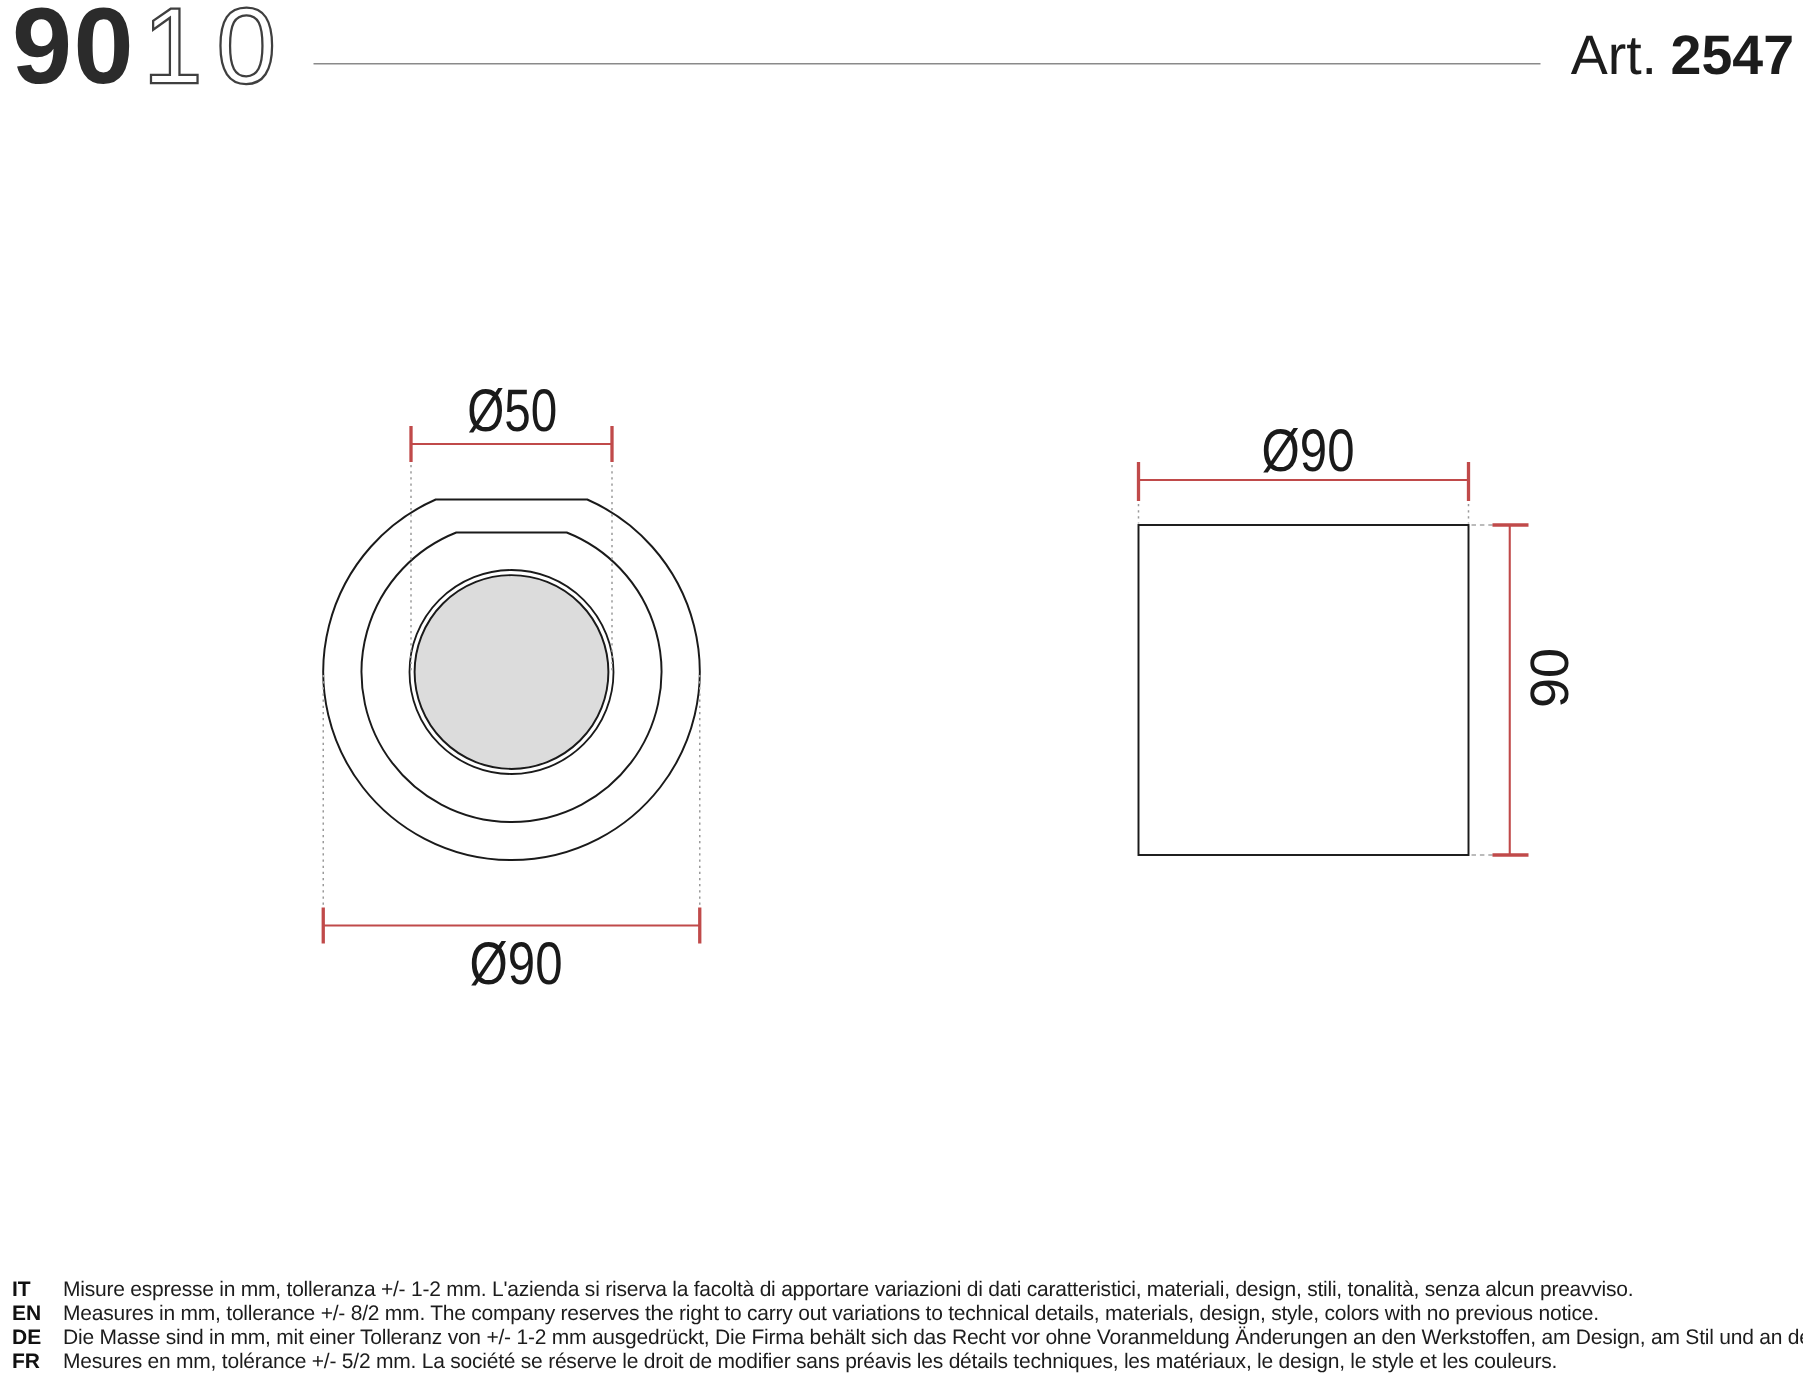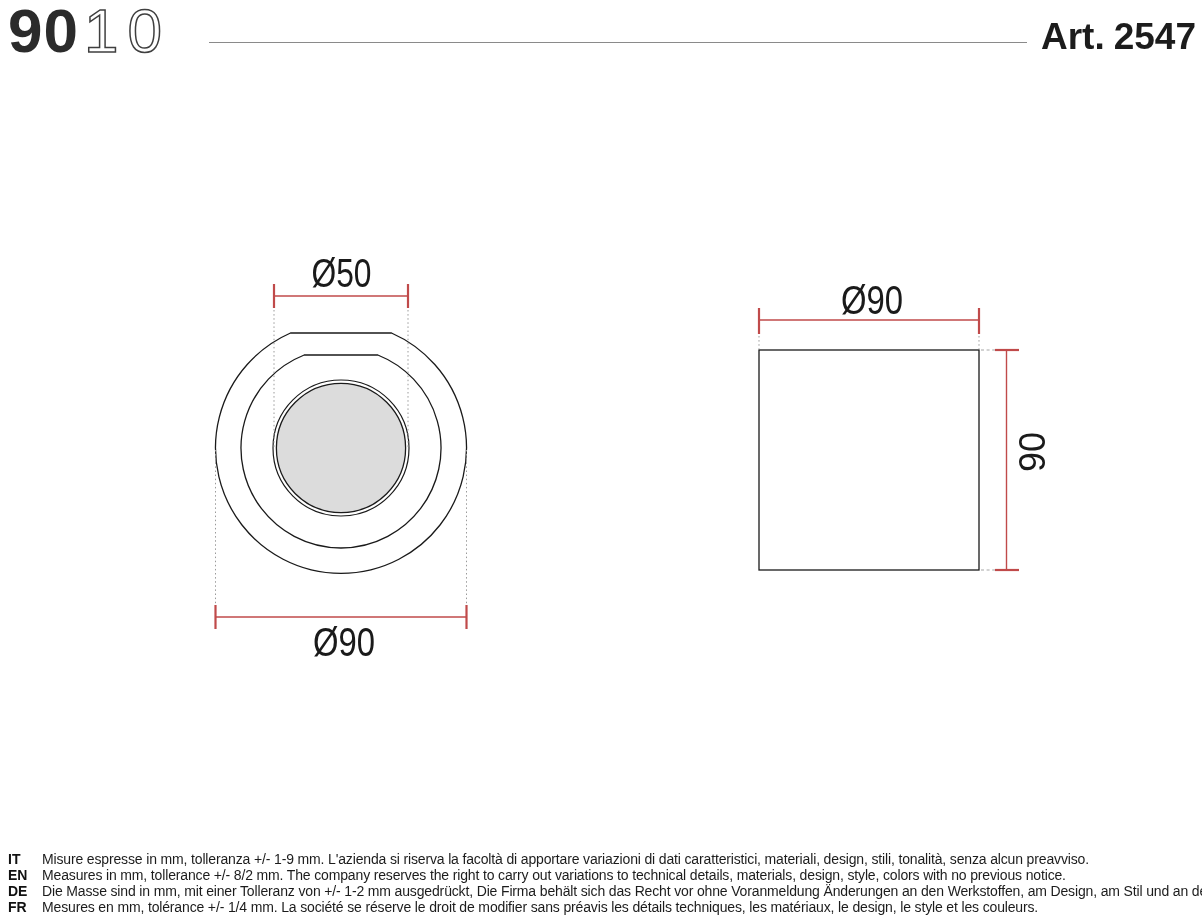--- a/index.html
+++ b/index.html
@@ -2,32 +2,32 @@
 <html><head>
 <meta charset="utf-8">
 <style>
   html,body{margin:0;padding:0;}
   body{
     width:1202px;height:922px;position:relative;background:#ffffff;
     font-family:"Liberation Sans",sans-serif;overflow:hidden;
   }
   
   .logo{position:absolute;left:8px;top:2px;}
-  .logo-numbers{font-size:62px;line-height:58px;white-space:nowrap;}
+  .logo-numbers{font-size:72px;line-height:58px;white-space:nowrap;}
   .logo-bold{font-weight:700;color:#2b2b2b;letter-spacing:1px;}
   .logo-light{
     font-weight:400;color:#ffffff;
     -webkit-text-stroke:1.5px #3f3f3f;
     letter-spacing:9px;padding-left:5px;
   }
   .logo-sub{font-size:29px;color:#242424;letter-spacing:0.6px;line-height:26px;margin-top:0px;white-space:nowrap;}
   .logo-reg{font-size:11px;position:relative;top:7px;margin-left:2px;color:#242424;}
   .header-rule{position:absolute;left:209px;top:42px;width:818px;height:1.4px;background:#8a8a8a;}
   .art{position:absolute;right:6px;top:16px;font-size:37px;white-space:nowrap;color:#1c1c1c;}
-  .art-label{font-weight:700;}
+  .art-label{font-weight:400;}
   .art-number{font-weight:700;margin-left:9px;text-align:right;}
   
   svg.drawing{position:absolute;left:0;top:0;}
   .outline{fill:none;stroke:#1a1a1a;stroke-width:1.3px;}
   .lens-ring{fill:none;stroke:#1a1a1a;stroke-width:1.2px;}
   .lens-fill{fill:#dcdcdc;stroke:#1a1a1a;stroke-width:1.3px;}
   .body-face{fill:#ffffff;stroke:#1a1a1a;stroke-width:1.3px;}
   .dim-line{stroke:#c04a4a;stroke-width:1.4px;}
   .dim-tick{stroke:#c04a4a;stroke-width:2.2px;}
   .ext-dotted{stroke:#9a9a9a;stroke-width:1px;stroke-dasharray:1.5 2.6;}
@@ -101,27 +101,27 @@
       <line class="dim-tick" x1="995" y1="350" x2="1019" y2="350"></line>
       <line class="dim-tick" x1="995" y1="570" x2="1019" y2="570"></line>
       <text class="dim-label small" transform="translate(1045 452) rotate(-90)" text-anchor="middle" textLength="40" lengthAdjust="spacingAndGlyphs">90</text>
     </g>
   </g>
 </svg>
 
 <div class="footer">
   <div class="note-row">
     <span class="note-lang">IT</span>
-    <span class="note-text">Misure espresse in mm, tolleranza +/- 1-9 mm. L'azienda si riserva la facoltà di apportare variazioni di dati caratteristici, materiali, design, stili, tonalità, senza alcun preavviso.</span>
+    <span class="note-text">Misure espresse in mm, tolleranza +/- 1-2 mm. L'azienda si riserva la facoltà di apportare variazioni di dati caratteristici, materiali, design, stili, tonalità, senza alcun preavviso.</span>
   </div>
   <div class="note-row">
     <span class="note-lang">EN</span>
     <span class="note-text">Measures in mm, tollerance +/- 8/2 mm. The company reserves the right to carry out variations to technical details, materials, design, style, colors with no previous notice.</span>
   </div>
   <div class="note-row">
     <span class="note-lang">DE</span>
     <span class="note-text">Die Masse sind in mm, mit einer Tolleranz von +/- 1-2 mm ausgedrückt, Die Firma behält sich das Recht vor ohne Voranmeldung Änderungen an den Werkstoffen, am Design, am Stil und an der Färbung vorzunehmen.</span>
   </div>
   <div class="note-row">
     <span class="note-lang">FR</span>
-    <span class="note-text">Mesures en mm, tolérance +/- 1/4 mm. La société se réserve le droit de modifier sans préavis les détails techniques, les matériaux, le design, le style et les couleurs.</span>
+    <span class="note-text">Mesures en mm, tolérance +/- 5/2 mm. La société se réserve le droit de modifier sans préavis les détails techniques, les matériaux, le design, le style et les couleurs.</span>
   </div>
 </div>
 
 </body></html>

